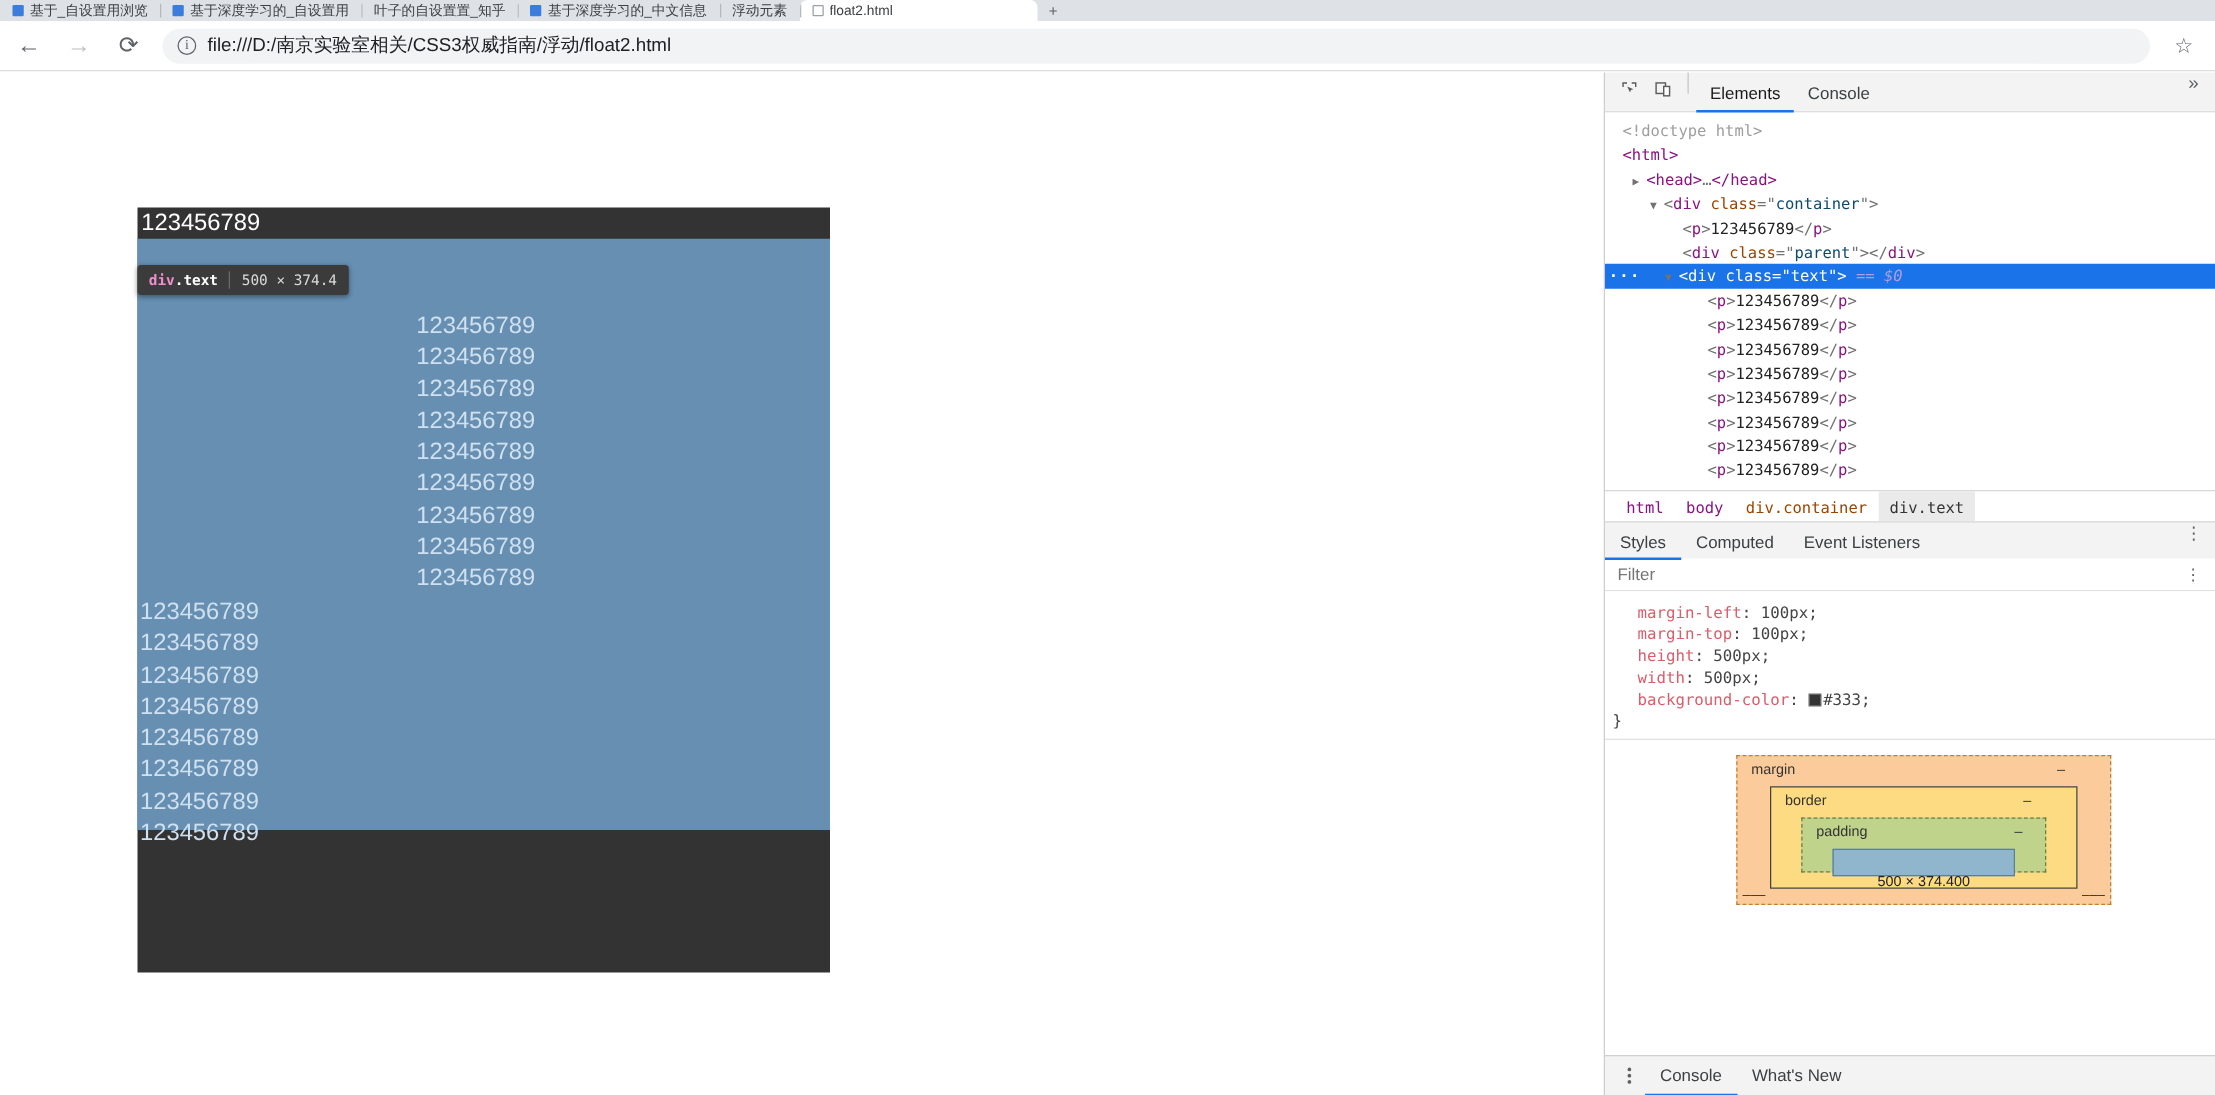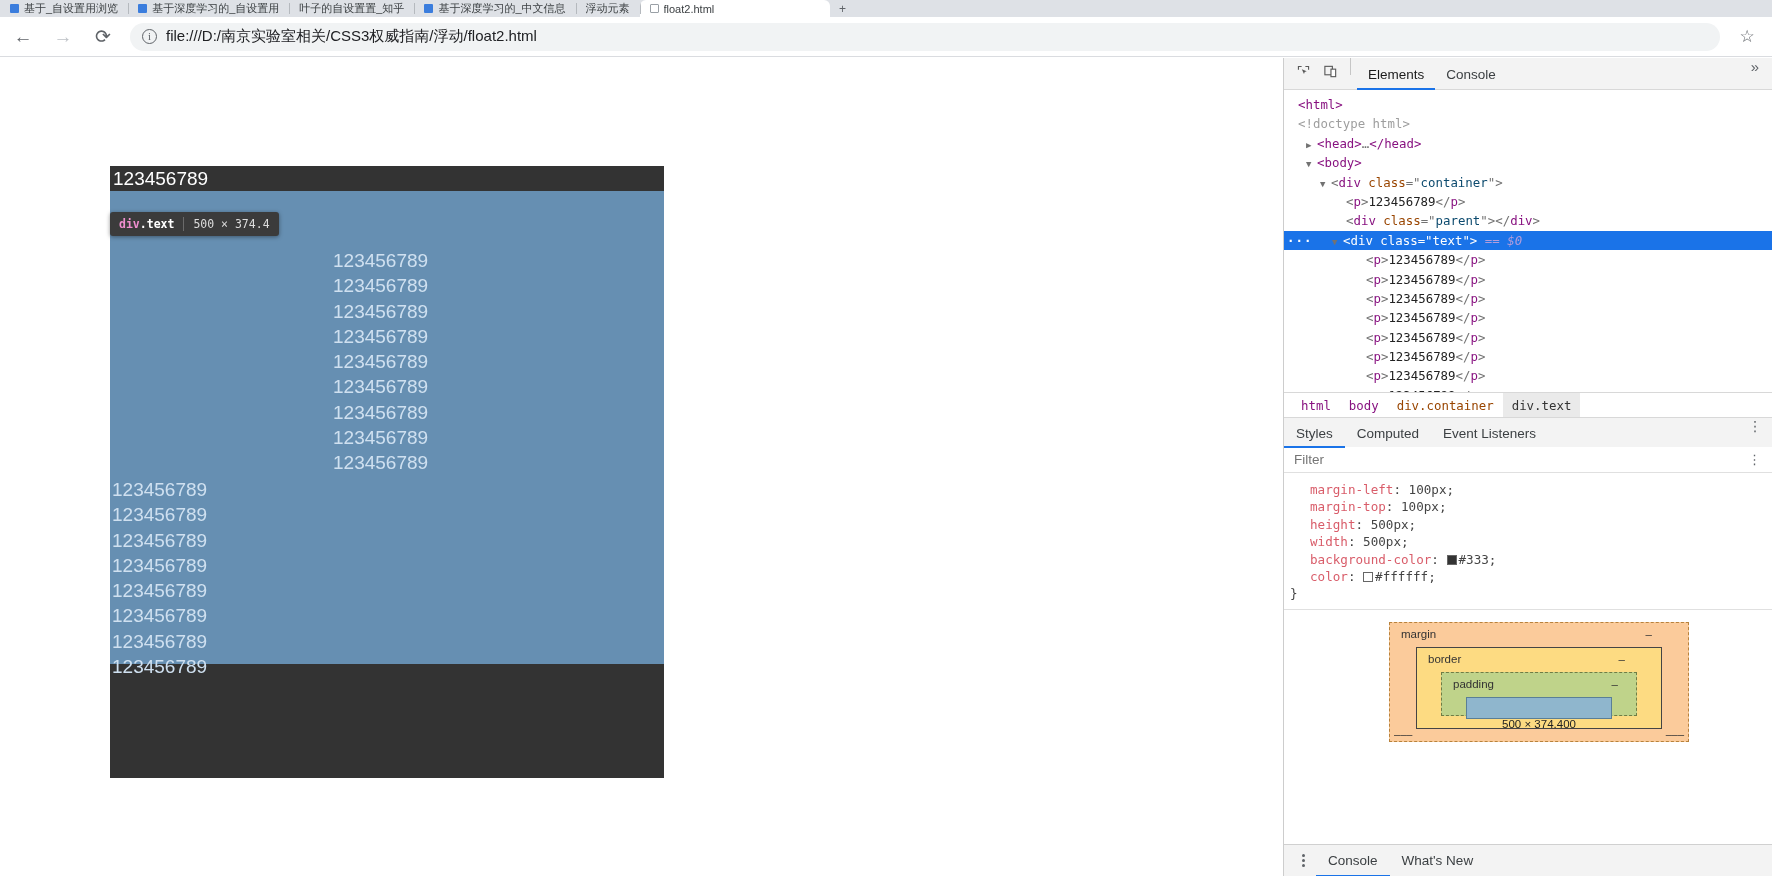--- a/index.html
+++ b/index.html
@@ -355,30 +355,27 @@
         </svg>
       </div>
       <span class="dt-divider"></span>
       <div class="dt-tab active">Elements</div>
       <div class="dt-tab">Console</div>
       <div class="dt-more">»</div>
     </div>
 
     <div class="dom-tree">
       <div class="dom-line" style="padding-left:14px">
+        <span class="doctype">&lt;!doctype html&gt;</span>
+      </div>
+      <div class="dom-line" style="padding-left:14px">
         <span class="tagname">&lt;html&gt;</span>
-      </div>
-      <div class="dom-line" style="padding-left:14px">
-        <span class="doctype">&lt;!doctype html&gt;</span>
       </div>
       <div class="dom-line" style="padding-left:22px">
         <span class="arrow">▶</span><span class="tagname">&lt;head&gt;</span><span class="punc">…</span><span class="tagname">&lt;/head&gt;</span>
-      </div>
-      <div class="dom-line" style="padding-left:22px">
-        <span class="arrow">▼</span><span class="tagname">&lt;body&gt;</span>
       </div>
       <div class="dom-line" style="padding-left:36px">
         <span class="arrow">▼</span><span class="punc">&lt;</span><span class="tagname">div</span><span class="punc">&nbsp;</span><span class="attrname">class</span><span class="punc">="</span><span class="attrval">container</span><span class="punc">"&gt;</span>
       </div>
       <div class="dom-line" style="padding-left:62px">
         <span class="punc">&lt;</span><span class="tagname">p</span><span class="punc">&gt;</span><span class="txt">123456789</span><span class="punc">&lt;/</span><span class="tagname">p</span><span class="punc">&gt;</span>
       </div>
       <div class="dom-line" style="padding-left:62px">
         <span class="punc">&lt;</span><span class="tagname">div</span><span class="punc">&nbsp;</span><span class="attrname">class</span><span class="punc">="</span><span class="attrval">parent</span><span class="punc">"&gt;&lt;/</span><span class="tagname">div</span><span class="punc">&gt;</span>
       </div>
@@ -438,23 +435,20 @@
         <span class="css-prop">margin-top</span><span class="css-val">: </span><span class="css-val">100px</span><span class="css-val">;</span>
       </div>
       <div class="css-decl">
         <span class="css-prop">height</span><span class="css-val">: </span><span class="css-val">500px</span><span class="css-val">;</span>
       </div>
       <div class="css-decl">
         <span class="css-prop">width</span><span class="css-val">: </span><span class="css-val">500px</span><span class="css-val">;</span>
       </div>
       <div class="css-decl">
         <span class="css-prop">background-color</span><span class="css-val">: </span><span class="swatch" style="background:#333333"></span><span class="css-val">#333</span><span class="css-val">;</span>
-      </div>
-      <div class="css-decl">
-        <span class="css-prop">color</span><span class="css-val">: </span><span class="swatch" style="background:#ffffff"></span><span class="css-val">#ffffff</span><span class="css-val">;</span>
       </div>
       <div class="css-close">}</div>
     </div>
 
     <div class="boxmodel-pane">
       <div class="bm-margin">
         <span class="bm-label">margin</span>
         <span class="bm-dash-right">–</span>
         <div class="bm-border">
           <span class="bm-label">border</span>

